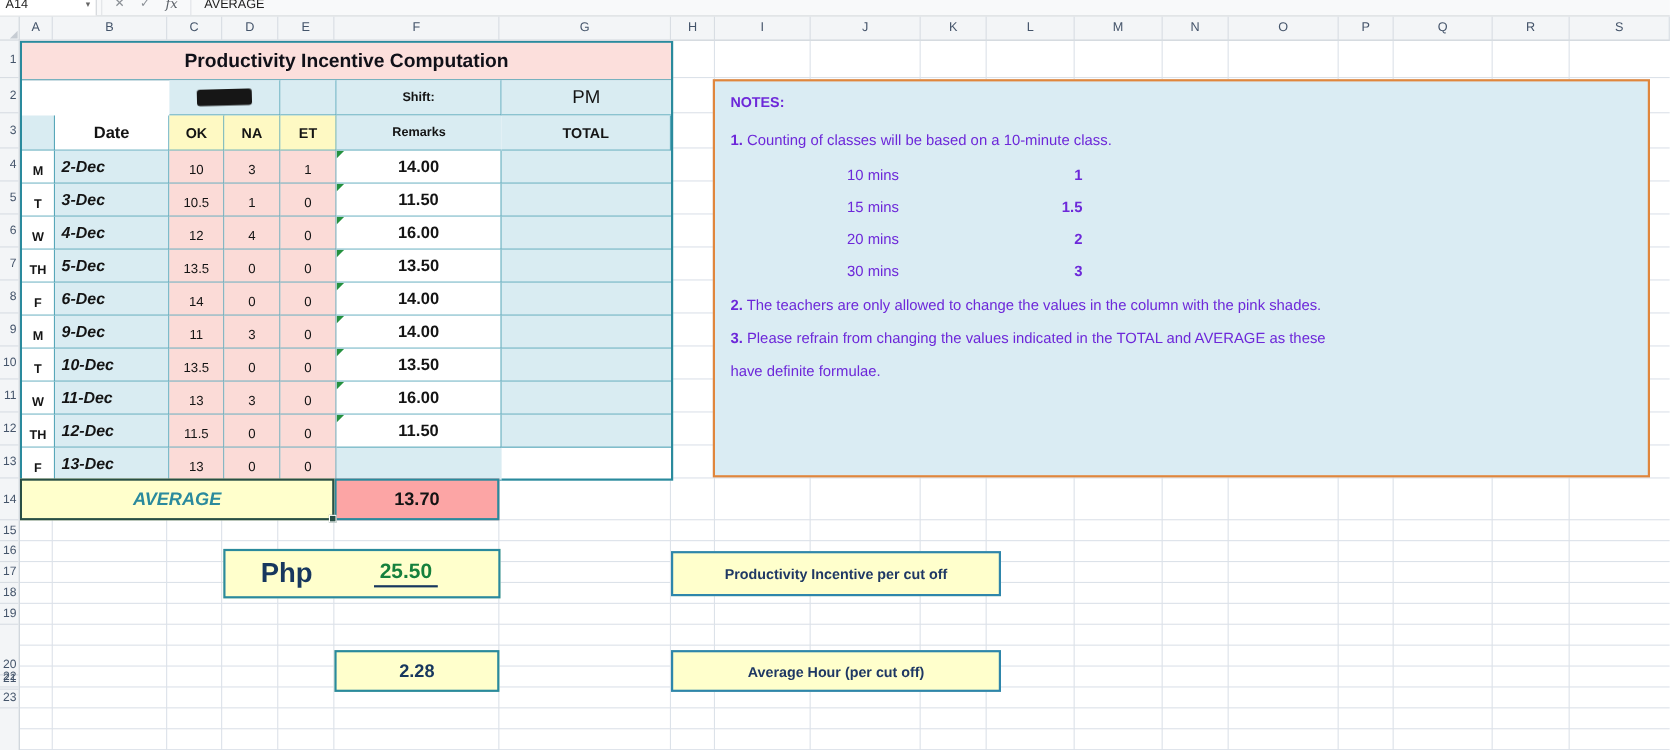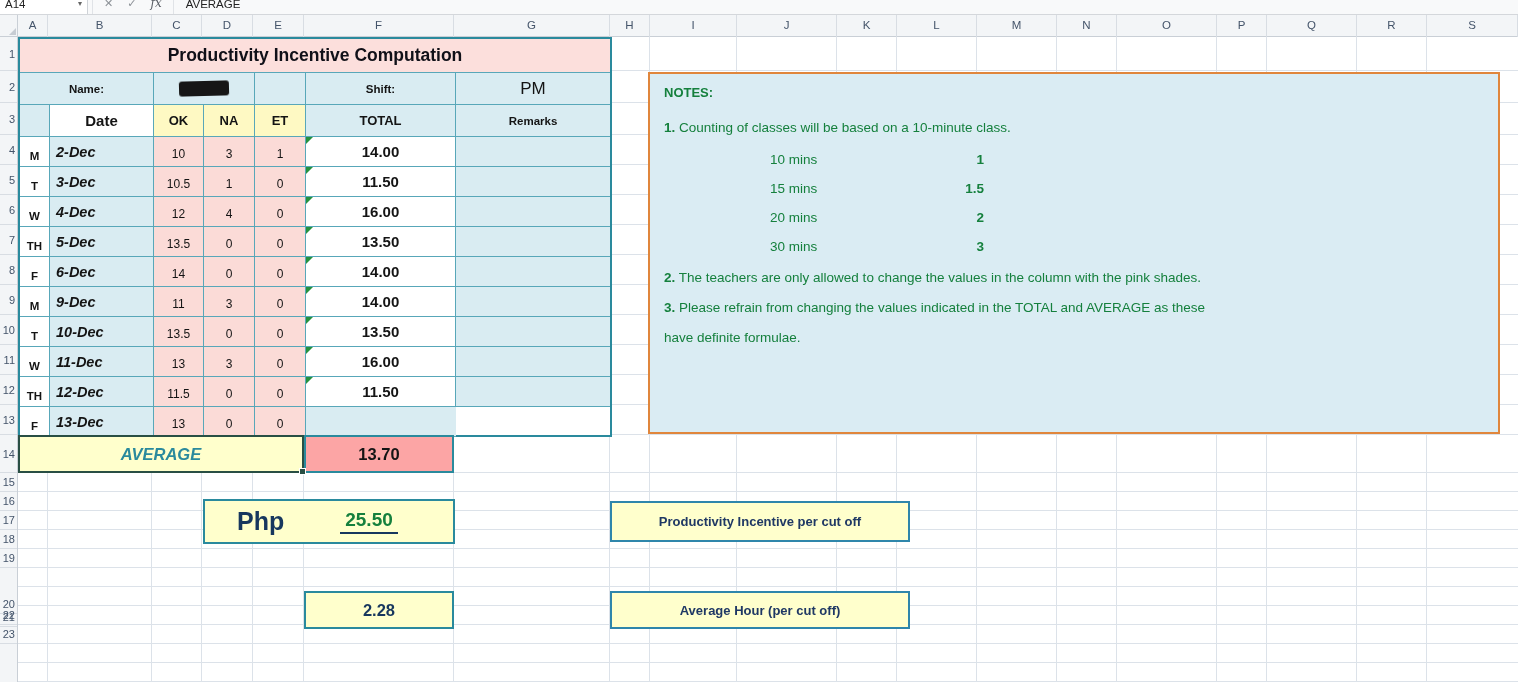--- a/index.html
+++ b/index.html
@@ -84,21 +84,21 @@
     border:2px solid #2a8a9d;display:flex;align-items:center;justify-content:center;
     font-size:16.5px;font-weight:bold;color:#17375e;z-index:2}
   .caption-box{position:absolute;left:592px;width:300px;background:#ffffcc;border:2px solid #2e86ab;
     display:flex;align-items:center;justify-content:center;font-size:13px;font-weight:bold;
     color:#1f3864;z-index:2;text-align:center}
   .cb1{top:464px;height:41px}
   .cb2{top:554px;height:38px}
 
   
   .notes-box{position:absolute;left:630px;top:35px;width:852px;height:362px;background:#daecf3;
-    border:2px solid #e0863c;padding:10px 14px;z-index:2;font-size:13.5px;color:#15803d}
+    border:2px solid #e0863c;padding:10px 14px;z-index:2;font-size:13.5px;color:#6d28d9}
   .nline{height:34px;line-height:20px}
   .nline b{font-weight:bold}
   .ntitle{font-weight:bold;font-size:13px;height:34px;line-height:18px}
   .nconv{height:29px;position:relative}
   .nc-label{position:absolute;left:106px;top:0}
   .nc-val{position:absolute;left:276px;top:0;width:44px;text-align:right;font-weight:bold}
   .nline2{height:30px;line-height:20px}
 </style>
 </head>
 <body>
@@ -211,35 +211,34 @@
         <div class="hl" style="top: 568px;"></div>
         <div class="hl" style="top: 587px;"></div>
         <div class="hl" style="top: 606px;"></div>
         <div class="hl" style="top: 625px;"></div>
         <div class="hl" style="top: 644px;"></div>
       </div>
 
     <div class="main-table">
       <div class="mc title-cell last">Productivity Incentive Computation</div>
 
-      <div class="mc bg-blue lbl" style="grid-column:1/3">Name:</div>
       <div class="mc bg-blue" style="grid-column:3/5">
         <div class="redact"></div>
       </div>
       <div class="mc bg-blue"></div>
       <div class="mc bg-blue lbl">Shift:</div>
       <div class="mc bg-blue pm last">PM</div>
 
       <div class="mc bg-blue"></div>
       <div class="mc h-date">Date</div>
       <div class="mc h-pink">OK</div>
       <div class="mc h-pink">NA</div>
       <div class="mc h-pink">ET</div>
+      <div class="mc h-rem last">Remarks</div>
       <div class="mc h-total">TOTAL</div>
-      <div class="mc h-rem last">Remarks</div>
 
       <div class="mc c-day">M</div>
       <div class="mc c-date">2-Dec</div>
       <div class="mc c-pink">10</div>
       <div class="mc c-pink">3</div>
       <div class="mc c-pink">1</div>
       <div class="mc c-total">14.00</div>
       <div class="mc c-rem last"></div>
 
       <div class="mc c-day">T</div>

